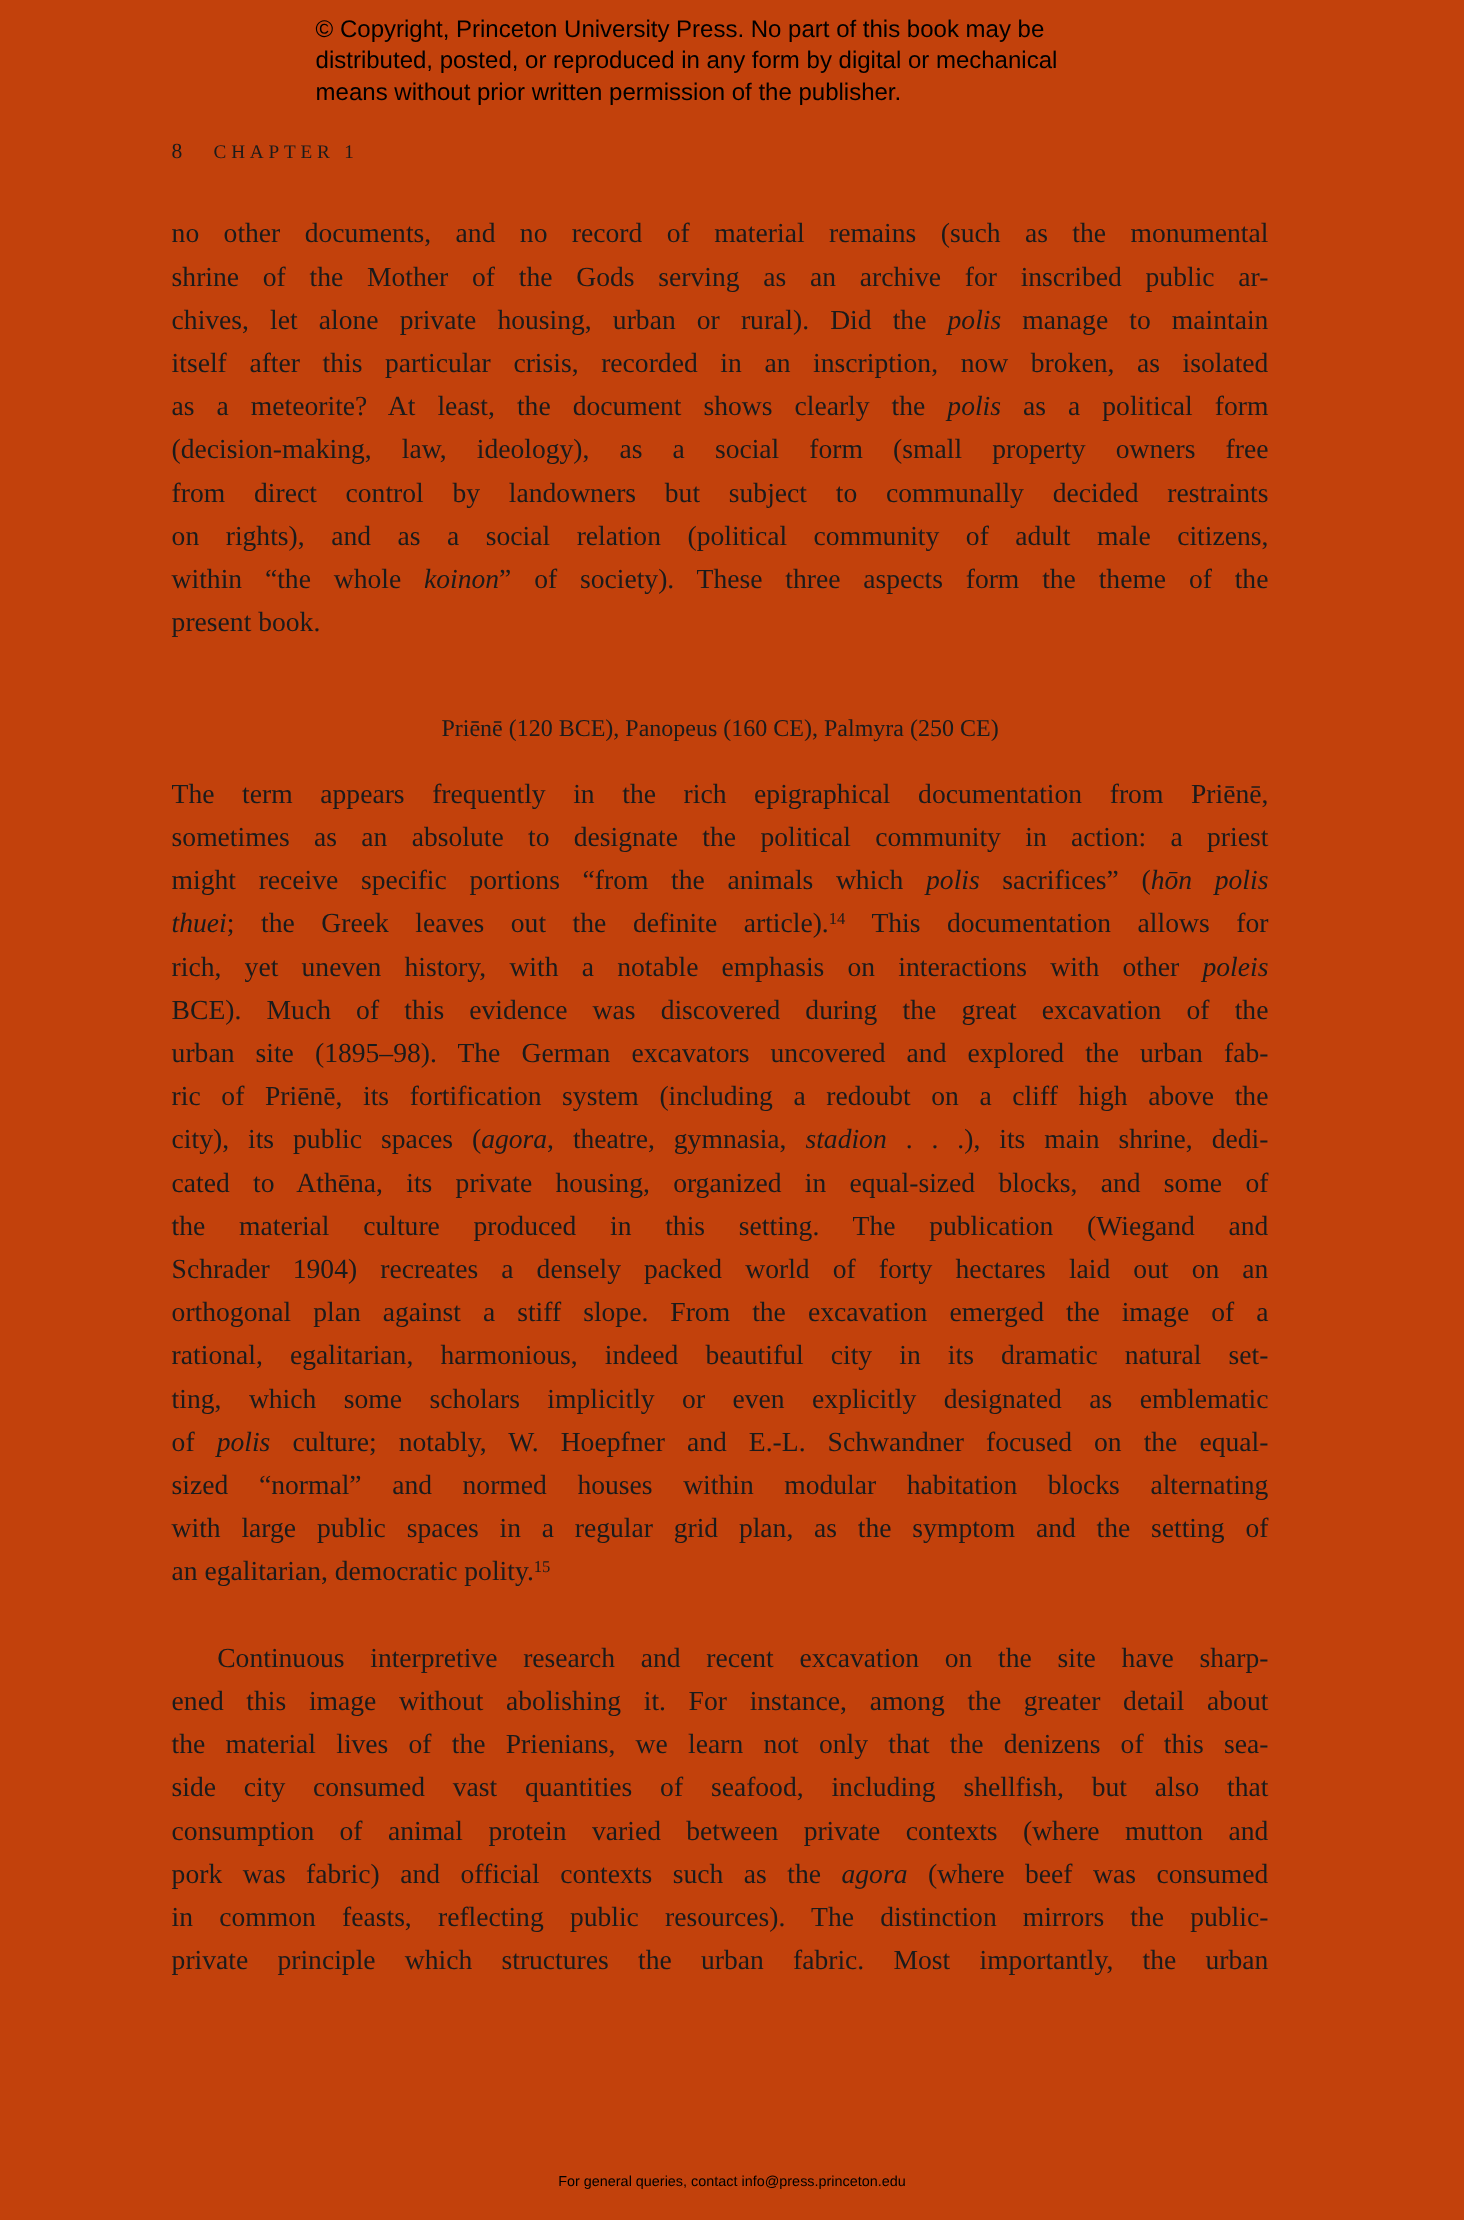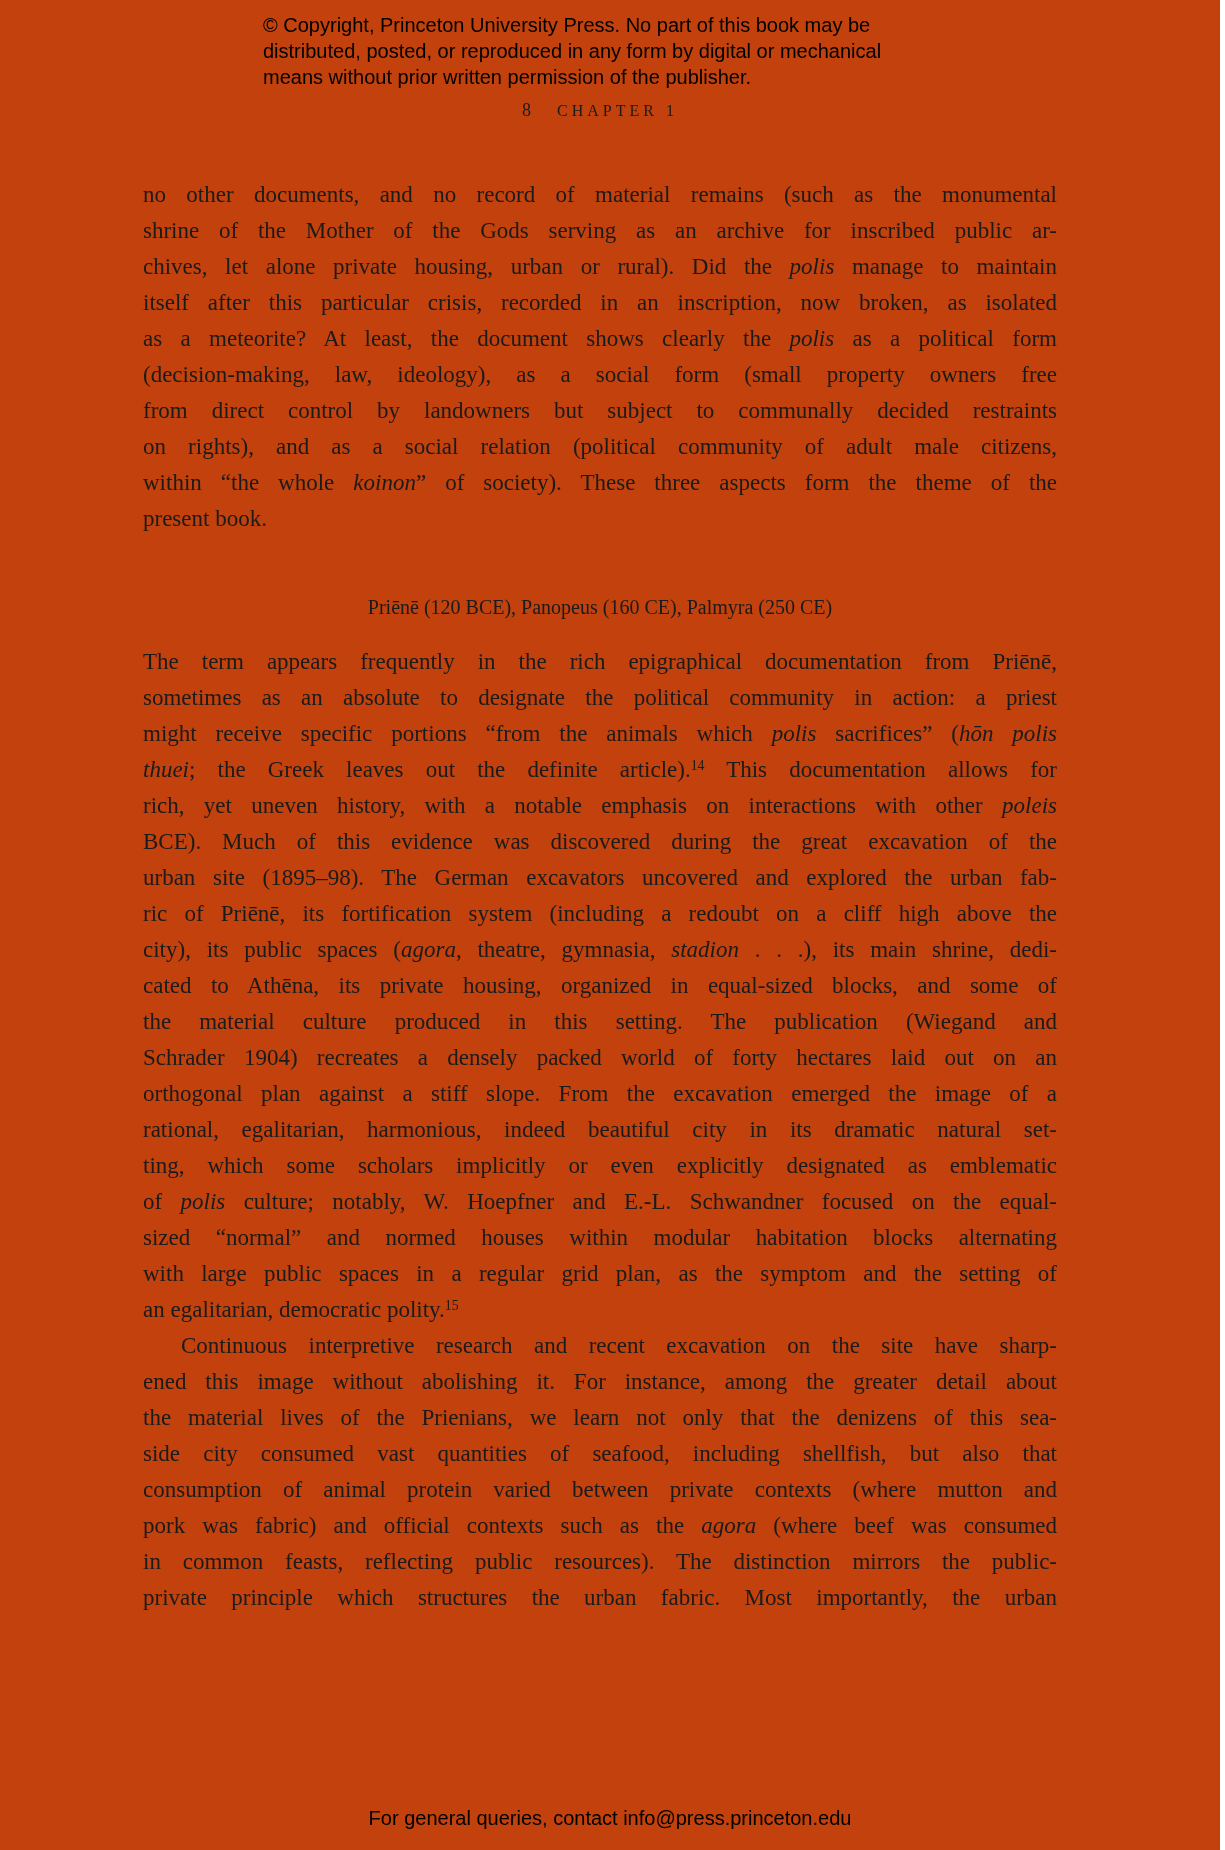--- a/index.html
+++ b/index.html
@@ -23,32 +23,32 @@
     line-height: 26px;
     color: #000000;
   }
   .page-footer {
     position: absolute;
     left: 0;
     top: 1805px;
     width: 100%;
     text-align: center;
     font-family: "Liberation Sans", "DejaVu Sans", sans-serif;
-    font-size: 20px;
+    font-size: 12px;
     line-height: 26px;
     color: #000000;
   }
 
   
   .running-head {
     position: absolute;
     left: 143px;
-    top: 100px;
+    top: 116px;
     width: 914px;
-    text-align: center;
+    text-align: left;
     font-family: "Liberation Serif", "DejaVu Serif", serif;
     color: #1b1b1b;
   }
   .running-head .pagenum {
     font-size: 18px;
     margin-right: 26px;
     letter-spacing: 0;
   }
   .running-head .chapter {
     font-size: 16px;
@@ -77,21 +77,21 @@
     text-align: center;
     font-family: "Liberation Serif", "DejaVu Serif", serif;
     font-weight: normal;
     font-size: 20px;
     line-height: 36px;
     color: #1b1b1b;
   }
 
   .line { text-align: justify; text-align-last: justify; }
   .line.last { text-align: left; text-align-last: left; }
-  .line.indent { text-indent: 38px; }
+  .line.indent { text-indent: 38px; margin-top: 36px; }
   .para { margin: 0; }
 
   i { font-style: italic; }
   sup {
     font-size: 0.6em;
     line-height: 0;
     position: relative;
     top: -0.5em;
     vertical-align: baseline;
   }

